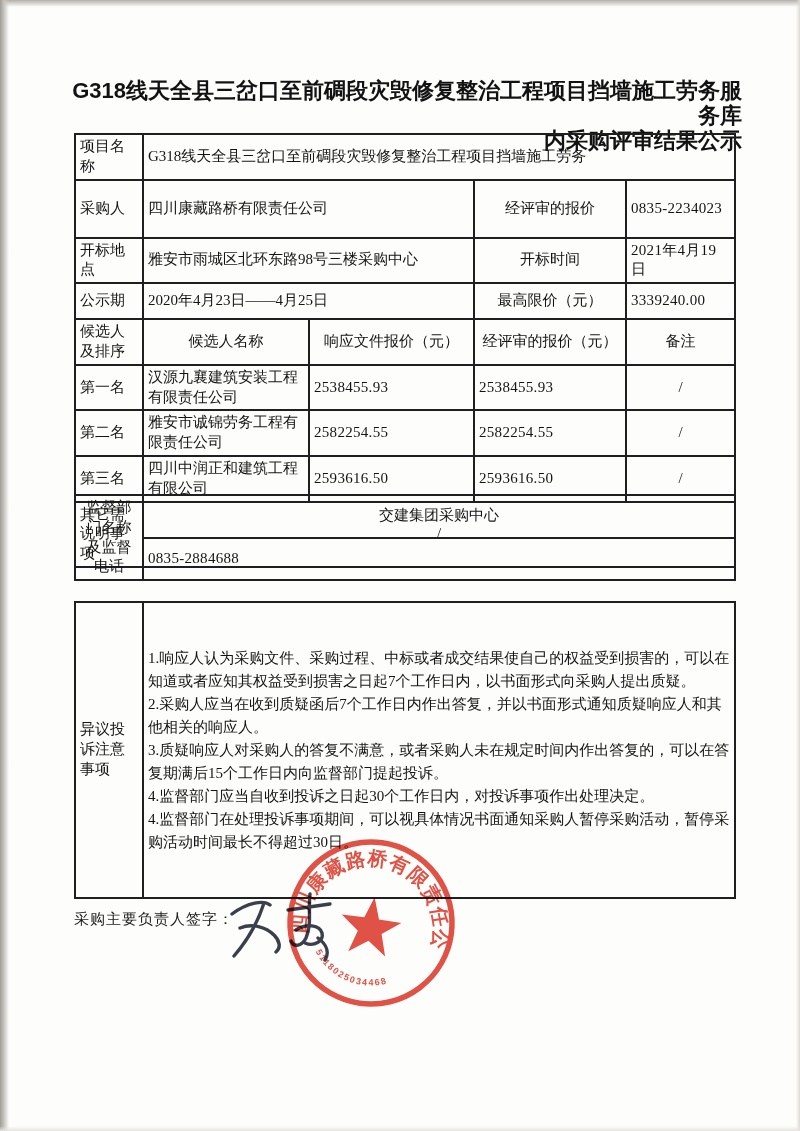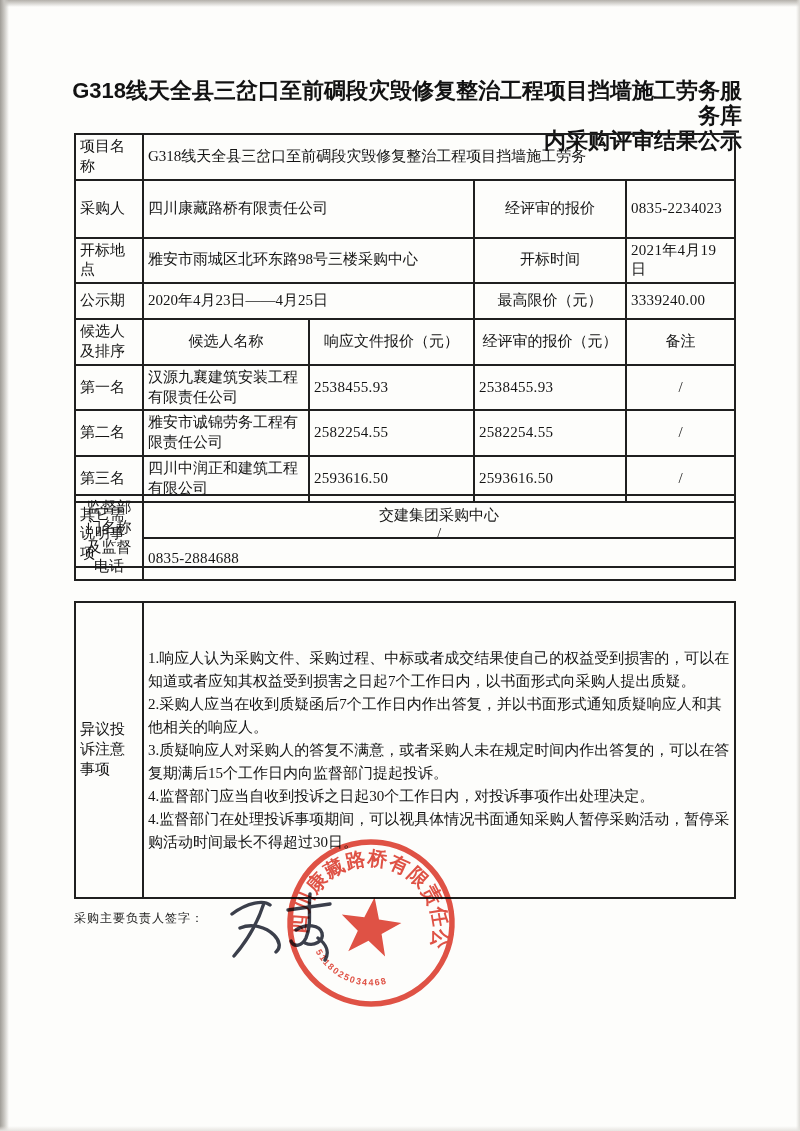--- a/index.html
+++ b/index.html
@@ -37,21 +37,21 @@
     word-break:break-all;line-height:1.32;
   }
   td.lbl{padding-left:4px;text-align:left;}
   td.val{padding-left:8px;text-align:left;}
   td.ctr{text-align:center;padding-left:2px;padding-right:2px;}
   td.num{font-size:15px;letter-spacing:.3px;}
   td.notice-cell{padding:10px 6px 10px 8px;vertical-align:middle;}
   .notice-line{line-height:23px;text-align:left;}
 
   .sign-row{
-    position:absolute;left:74px;top:910px;font-size:12px;color:#1a1a1a;
+    position:absolute;left:74px;top:910px;font-size:15px;color:#1a1a1a;
     letter-spacing:1px;
   }
   .signature-svg{position:absolute;left:218px;top:880px;}
   .seal-wrap{
     position:absolute;left:283px;top:835px;width:176px;height:176px;
     mix-blend-mode:multiply;opacity:.88;
     transform:rotate(8deg);
   }
 </style>
 </head>

